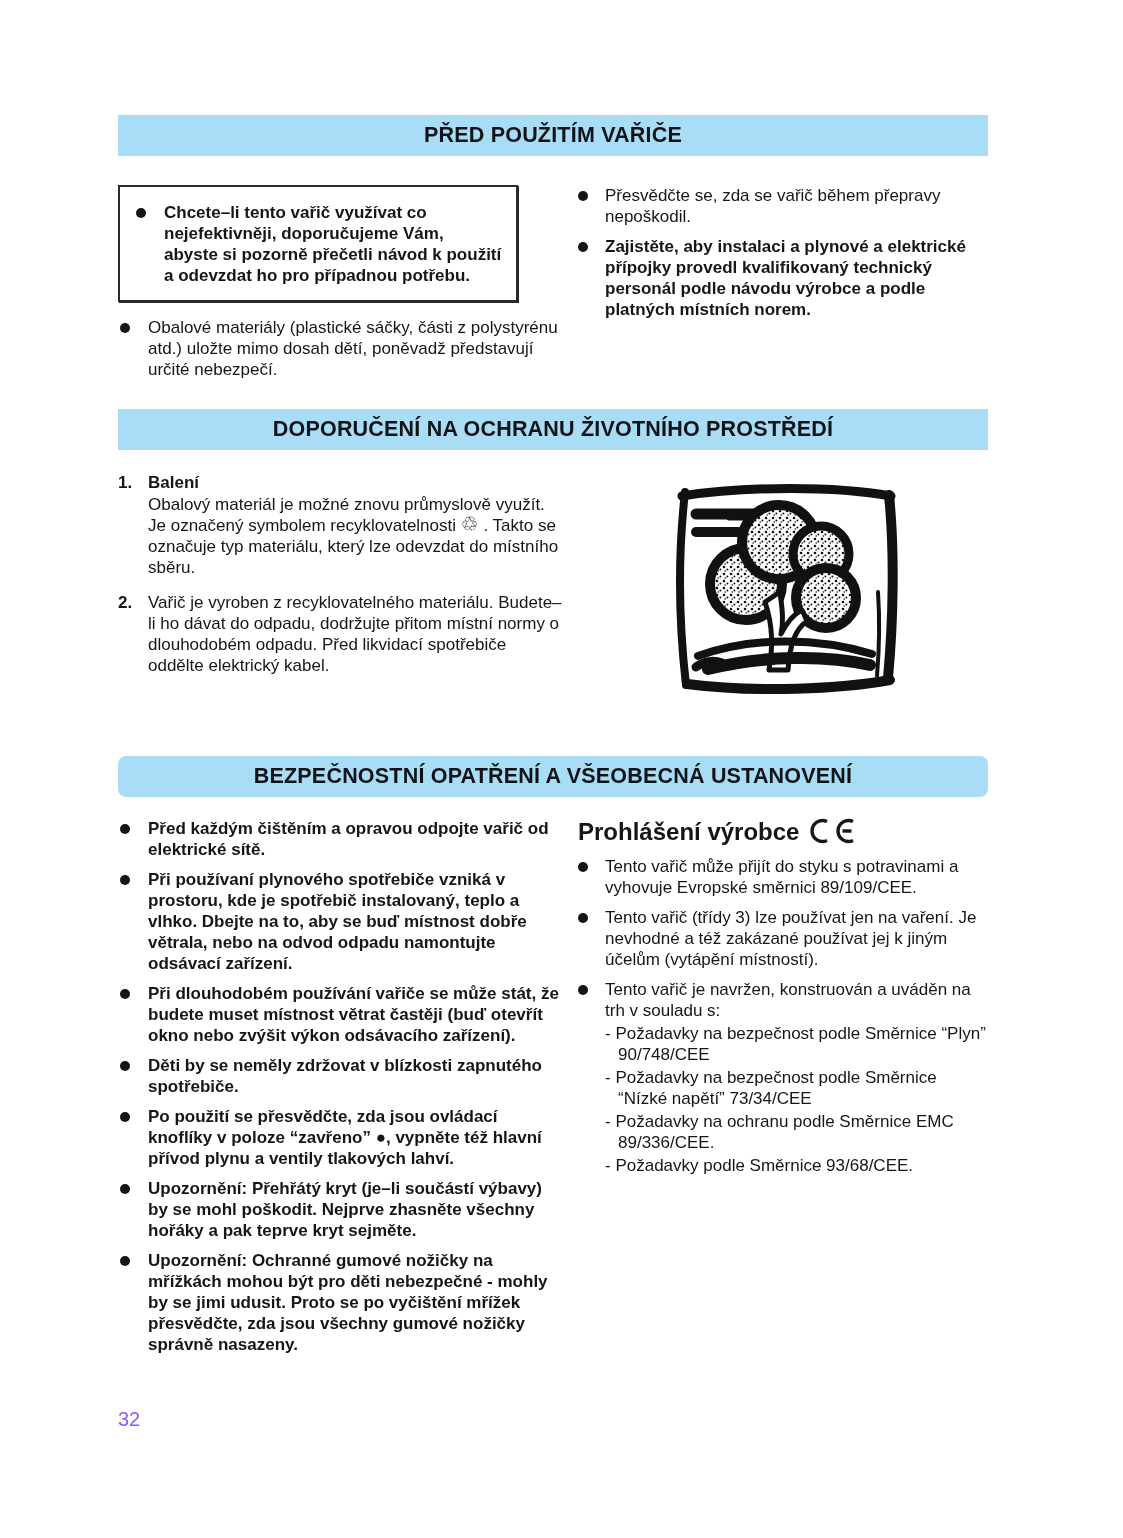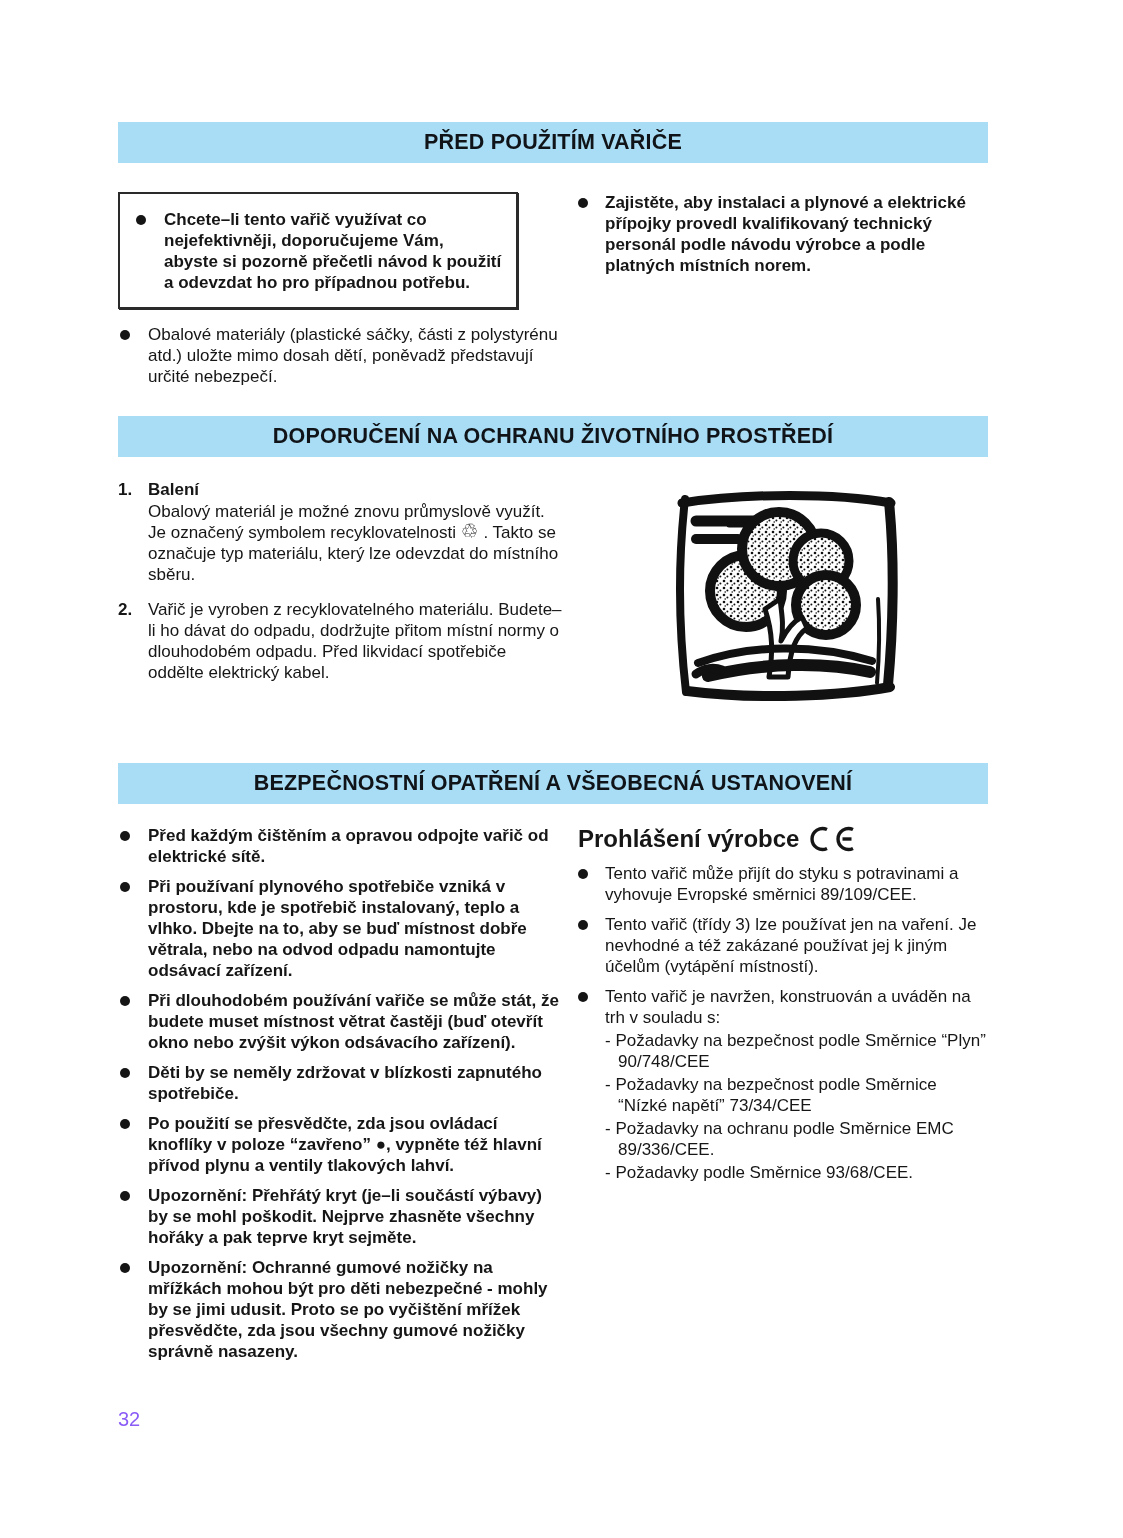--- a/index.html
+++ b/index.html
@@ -1,35 +1,35 @@
 <!DOCTYPE html>
 <html lang="cs"><head>
 <meta charset="utf-8">
 <style>
   html,body{margin:0;padding:0;background:#ffffff;}
   .page{
     width:1123px;height:1538px;background:#ffffff;position:relative;
     font-family:"Liberation Sans","DejaVu Sans",sans-serif;color:#161616;
     overflow:hidden;
   }
-  .content{position:absolute;left:118px;top:115px;width:870px;margin-top:7px;}
+  .content{position:absolute;left:118px;top:115px;width:870px;}
 
   .banner{
     background:#a8ddf5;height:41px;display:flex;align-items:center;justify-content:center;
   }
   .banner .banner-title{
     font-size:21.5px;font-weight:bold;letter-spacing:.2px;color:#101418;
   }
 
   .row{display:grid;grid-template-columns:447px 410px;column-gap:13px;}
   .sec1{margin-top:29px;}
   .sec2{margin-top:22px;}
   .sec3{margin-top:21px;}
   .banner2{margin-top:20px;}
-  .banner3{margin-top:40px;}
+  .banner3{margin-top:40px;border-radius:8px;}
 
   p{margin:0;}
   .txt{font-size:17px;line-height:21px;}
   .bold{font-weight:bold;}
 
   .bullet{position:relative;padding-left:30px;margin-bottom:9px;}
   .bullet::before{
     content:"";position:absolute;left:2px;top:6px;width:10px;height:10px;border-radius:50%;background:#151515;
   }
   .col-right .bullet{padding-left:27px;}
@@ -42,21 +42,21 @@
   .warning-box .bullet{margin-bottom:0;}
 
   .num-item{display:grid;grid-template-columns:30px 1fr;margin-bottom:14px;}
   .num-item .num{font-weight:bold;}
   .num-item .item-heading{font-weight:bold;margin:0 0 1px 0;}
   .recycle{font-family:"DejaVu Sans",sans-serif;font-size:20px;line-height:0;}
 
   .illustration-wrap{margin-left:88px;margin-top:2px;}
 
   .decl-heading{
-    display:flex;align-items:center;gap:10px;margin:0 0 10px 0;
+    display:flex;align-items:flex-start;gap:10px;margin:0 0 10px 0;
     font-size:24px;font-weight:bold;line-height:28px;
   }
   .dash-item{padding-left:13px;text-indent:-13px;margin-top:2px;}
 
   .page-num{position:absolute;left:118px;top:1408px;font-size:20px;color:#8b5cf6;}
 </style>
 </head>
 <body>
 
 <div class="page">
@@ -71,20 +71,23 @@
         <div class="warning-box">
           <div class="bullet txt bold">
             <p>Chcete–li tento vařič využívat co nejefektivněji, doporučujeme Vám, abyste si pozorně přečetli návod k použití a odevzdat ho pro případnou potřebu.</p>
           </div>
         </div>
         <div class="bullet txt">
           <p>Obalové materiály (plastické sáčky, části z polystyrénu atd.) uložte mimo dosah dětí, poněvadž představují určité nebezpečí.</p>
         </div>
       </div>
       <div class="col-right">
+        <div class="bullet txt">
+          <p>Přesvědčte se, zda se vařič během přepravy nepoškodil.</p>
+        </div>
         <div class="bullet txt bold">
           <p>Zajistěte, aby instalaci a plynové a elektrické přípojky provedl kvalifikovaný technický personál podle návodu výrobce a podle platných místních norem.</p>
         </div>
       </div>
     </div>
 
     <div class="banner banner2">
       <span class="banner-title">DOPORUČENÍ NA OCHRANU ŽIVOTNÍHO PROSTŘEDÍ</span>
     </div>
 

